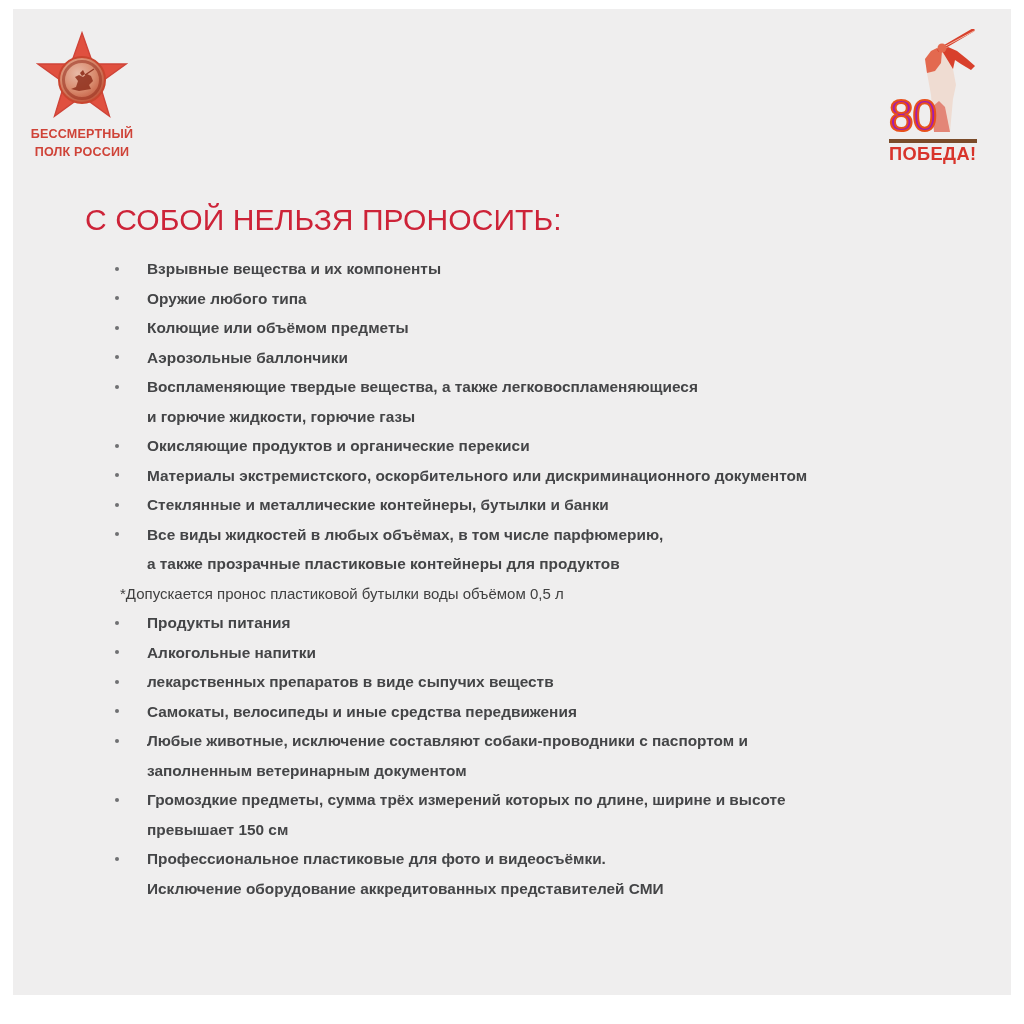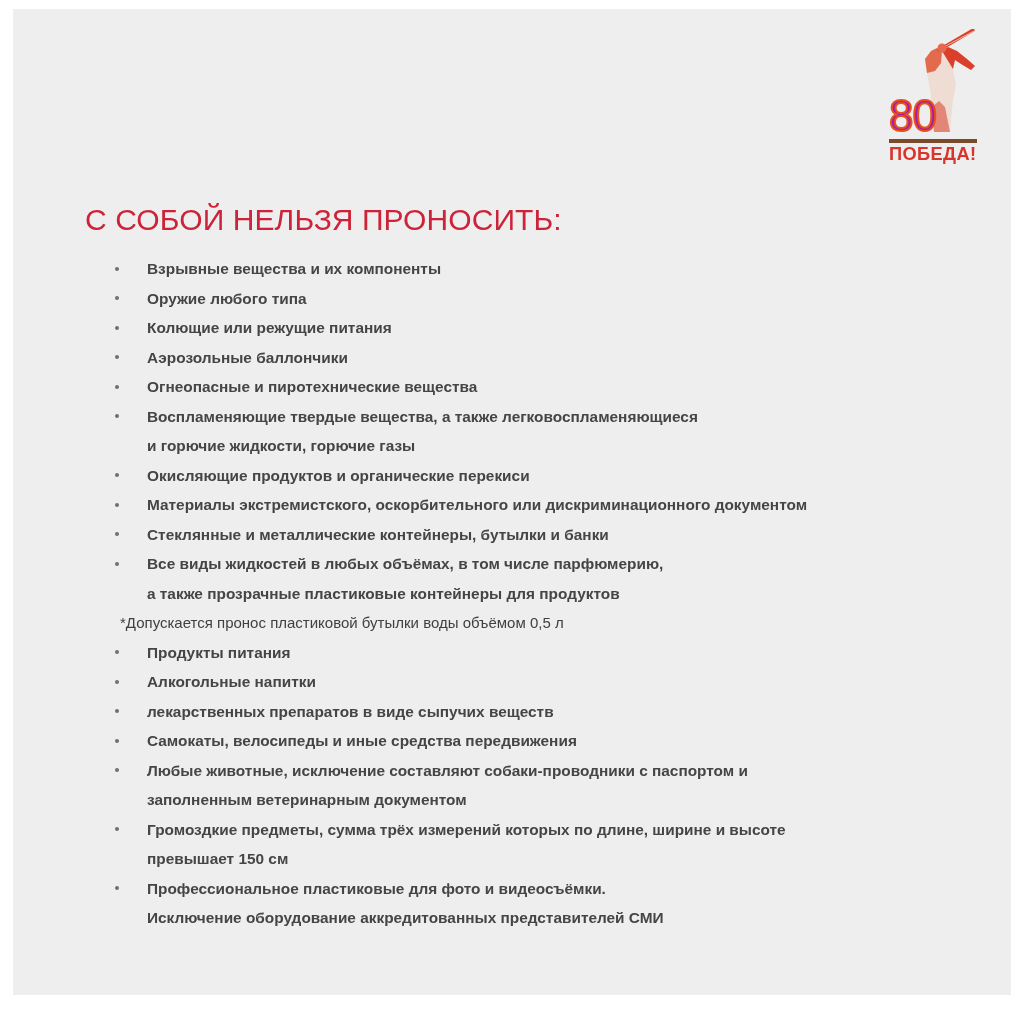--- a/index.html
+++ b/index.html
@@ -214,20 +214,38 @@
   }
 </style>
 </head>
 <body>
 
 <div class="poster-frame">
   <div class="poster-card">
 
     <div class="header-row">
 
+      <div class="logo-left">
+        <div class="star-wrap">
+          <svg class="star-shape" viewBox="0 0 100 96">
+            <polygon points="50,2 62,36 98,36 69,57 80,93 50,71 20,93 31,57 2,36 38,36" fill="#e0503f"></polygon>
+            <polygon points="50,2 62,36 98,36 69,57 80,93 50,71 20,93 31,57 2,36 38,36" fill="none" stroke="#cf4338" stroke-width="1.5"></polygon>
+          </svg>
+          <div class="medallion">
+            <div class="ring-text"></div>
+            <svg class="rider" viewBox="0 0 30 26">
+              <path d="M4 21 L9 19 L11 13 L8 9 L12 7 L16 9 L20 6 L24 8 L26 13 L22 17 L24 21 L18 22 L12 23 Z" fill="#8e2f1c" opacity="0.85"></path>
+              <path d="M13 5 L16 2 L18 6 L15 8 Z" fill="#8e2f1c" opacity="0.9"></path>
+              <path d="M18 7 L27 1" stroke="#8e2f1c" stroke-width="1.4" opacity="0.9"></path>
+            </svg>
+          </div>
+        </div>
+        <div class="brand-left-text">БЕССМЕРТНЫЙ</div>
+        <div class="brand-left-text">ПОЛК РОССИИ</div>
+      </div>
 
       <div class="logo-right">
         <svg class="statue" viewBox="0 0 92 104">
           <path d="M33 103 L30 66 L26 44 L24 30 L30 22 L36 19 L41 22 L47 18 L56 22 L66 30 L74 37 L70 41 L60 35 L54 31 L52 40 L55 56 L52 70 L49 103 Z" fill="#efdcd2"></path>
           <path d="M41 22 L47 18 L56 22 L66 30 L74 37 L70 41 L60 35 L54 31 L52 40 Z" fill="#d8402c"></path>
           <path d="M30 22 L36 19 L41 22 L40 34 L34 42 L26 44 L24 30 Z" fill="#e3694f"></path>
           <path d="M33 103 L31 78 L38 72 L44 78 L49 103 Z" fill="#d8402c" opacity="0.55"></path>
           <path d="M38 21 L72 1" stroke="#d8402c" stroke-width="3.2" stroke-linecap="round"></path>
           <path d="M39 20 L73 2" stroke="#f0b8a6" stroke-width="1" stroke-linecap="round"></path>
           <circle cx="41" cy="19" r="4.5" fill="#e3694f"></circle>
@@ -244,29 +262,25 @@
         <div class="rule-item">
           <span class="bullet"></span>
           <span class="rule-line">Взрывные вещества и их компоненты</span>
         </div>
         <div class="rule-item">
           <span class="bullet"></span>
           <span class="rule-line">Оружие любого типа</span>
         </div>
         <div class="rule-item">
           <span class="bullet"></span>
-          <span class="rule-line">Колющие или режущие питания</span>
+          <span class="rule-line">Колющие или объёмом предметы</span>
         </div>
         <div class="rule-item">
           <span class="bullet"></span>
           <span class="rule-line">Аэрозольные баллончики</span>
-        </div>
-        <div class="rule-item">
-          <span class="bullet"></span>
-          <span class="rule-line">Огнеопасные и пиротехнические вещества</span>
         </div>
         <div class="rule-item">
           <span class="bullet"></span>
           <span class="rule-line">Воспламеняющие твердые вещества, а также легковоспламеняющиеся</span>
           <span class="rule-line">и горючие жидкости, горючие газы</span>
         </div>
         <div class="rule-item">
           <span class="bullet"></span>
           <span class="rule-line">Окисляющие продуктов и органические перекиси</span>
         </div>

